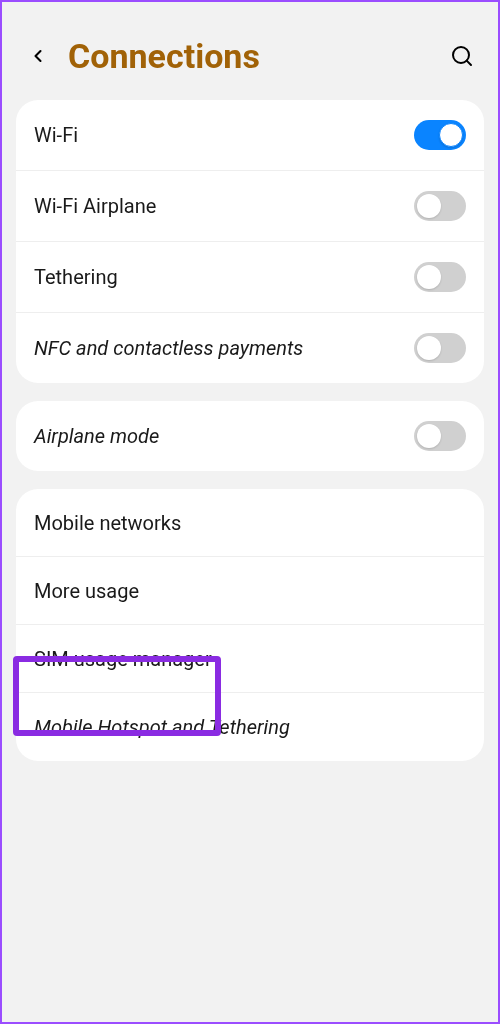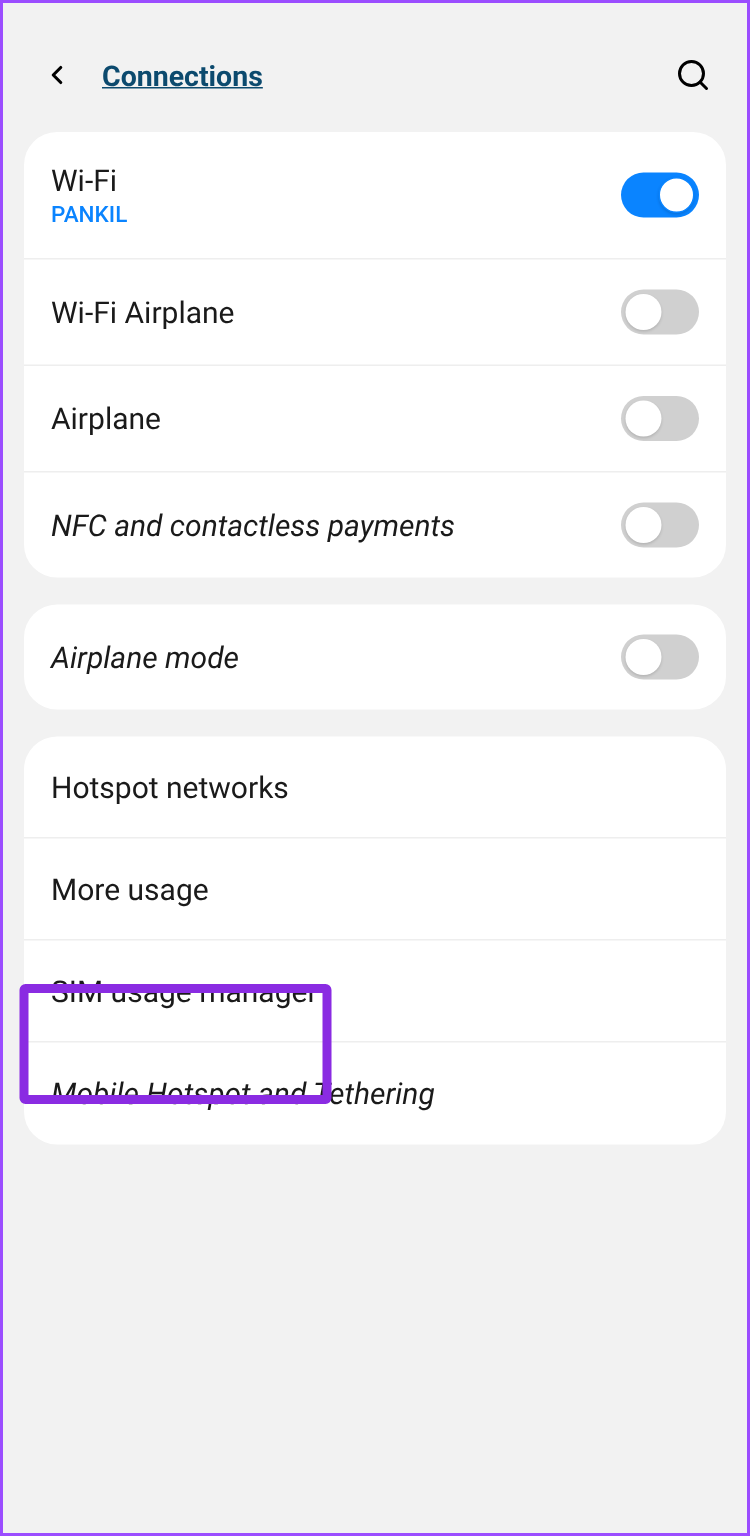--- a/index.html
+++ b/index.html
@@ -25,25 +25,24 @@
     }
     .back-icon {
       width: 28px;
       height: 28px;
       display: flex;
       align-items: center;
       justify-content: center;
       margin-right: 16px;
     }
     .header-title {
-      font-size: 19px;
+      font-size: 34px;
       font-weight: 700;
-      color: #0c4a6e;
+      color: #a16207;
       flex: 1;
-      text-decoration: underline;
     }
     .search-icon {
       width: 28px;
       height: 28px;
       display: flex;
       align-items: center;
       justify-content: center;
     }
     .card {
       background: #fff;
@@ -133,37 +132,36 @@
         <circle cx="11" cy="11" r="8"></circle>
         <line x1="21" y1="21" x2="16.65" y2="16.65"></line>
       </svg>
     </div>
   </div>
 
   <div class="card">
     <div class="row">
       <div class="row-text">
         <div class="row-label">Wi-Fi</div>
-        <div class="row-sub">PANKIL</div>
       </div>
       <div class="toggle toggle-on">
           <div class="toggle-knob"></div>
         </div>
     </div>
     <div class="row">
       <div class="row-text">
         <div class="row-label">Wi-Fi Airplane</div>
       </div>
       <div class="toggle toggle-off">
           <div class="toggle-knob"></div>
         </div>
     </div>
     <div class="row">
       <div class="row-text">
-        <div class="row-label">Airplane</div>
+        <div class="row-label">Tethering</div>
       </div>
       <div class="toggle toggle-off">
           <div class="toggle-knob"></div>
         </div>
     </div>
     <div class="row">
       <div class="row-text">
         <div class="row-label">NFC and contactless payments</div>
       </div>
       <div class="toggle toggle-off">
@@ -179,21 +177,21 @@
       </div>
       <div class="toggle toggle-off">
           <div class="toggle-knob"></div>
         </div>
     </div>
   </div>
 
   <div class="card">
     <div class="row">
       <div class="row-text">
-        <div class="row-label">Hotspot networks</div>
+        <div class="row-label">Mobile networks</div>
       </div>
     </div>
     <div class="row">
       <div class="row-text">
         <div class="row-label">More usage</div>
       </div>
     </div>
     <div class="row">
       <div class="row-text">
         <div class="row-label">SIM usage manager</div>

